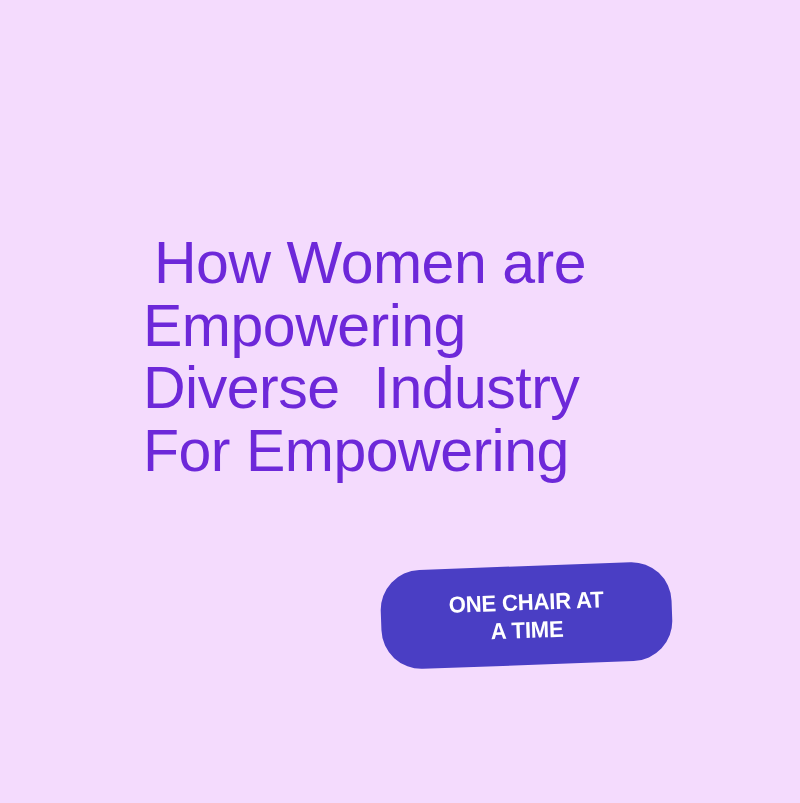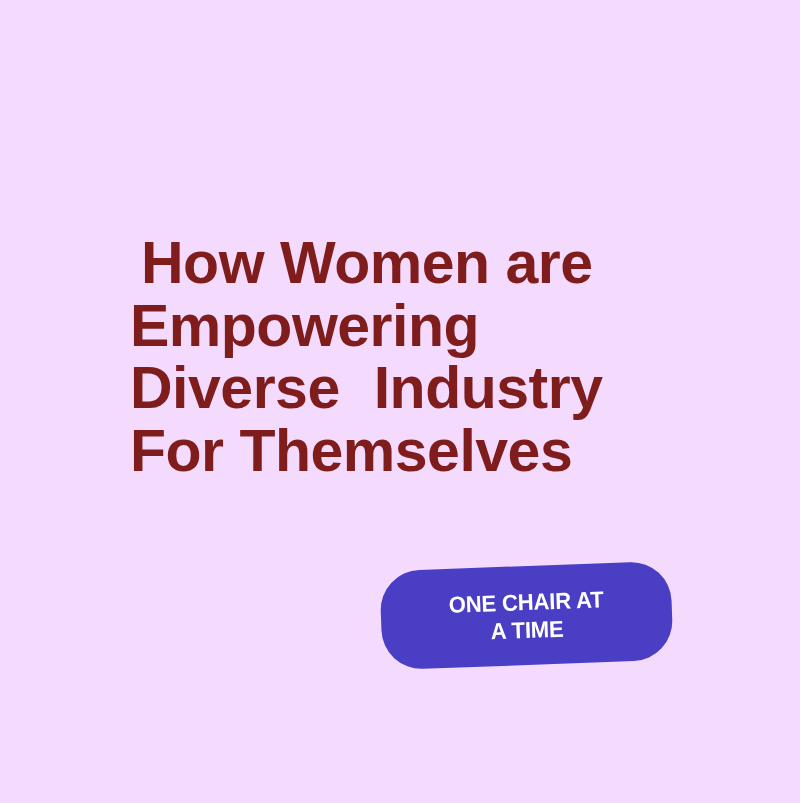--- a/index.html
+++ b/index.html
@@ -19,28 +19,28 @@
     position: relative;
     width: 800px;
     height: 803px;
     background: #f4dbfd;
     overflow: hidden;
   }
 
   
   .headline {
     position: absolute;
-    left: 130px;
+    left: 143px;
     top: 232px;
     width: 523px;
     margin: 0;
     padding: 0;
-    color: #7f1d1d;
+    color: #6d28d9;
     font-family: "Liberation Sans", sans-serif;
-    font-weight: 700;
+    font-weight: 400;
     font-size: 59px;
     line-height: 62.5px;
     letter-spacing: -0.5px;
     text-align: justify;
     text-justify: inter-word;
     -webkit-hyphens: none;
     hyphens: none;
   }
   .headline .hl-line {
     display: block;
@@ -100,21 +100,21 @@
 <div class="poster">
 
   <h1 class="headline">
     <span class="hl-line hl-first"><span>How</span><span class="hl-gap-sm"></span><span>Women</span><span class="hl-gap-sm"></span><span>are</span></span>
 
 
     <span class="hl-line hl-last"><span>Empowering</span></span>
 
     <span class="hl-line"><span>Diverse</span><span class="hl-gap-md"></span><span>Industry</span></span>
 
-    <span class="hl-line hl-last">For Themselves</span>
+    <span class="hl-line hl-last">For Empowering</span>
   </h1>
 
   <div class="badge">
     <span class="badge-label">
       <span class="badge-line">ONE CHAIR AT</span>
       <span class="badge-line">A TIME</span>
     </span>
   </div>
 
 </div>

